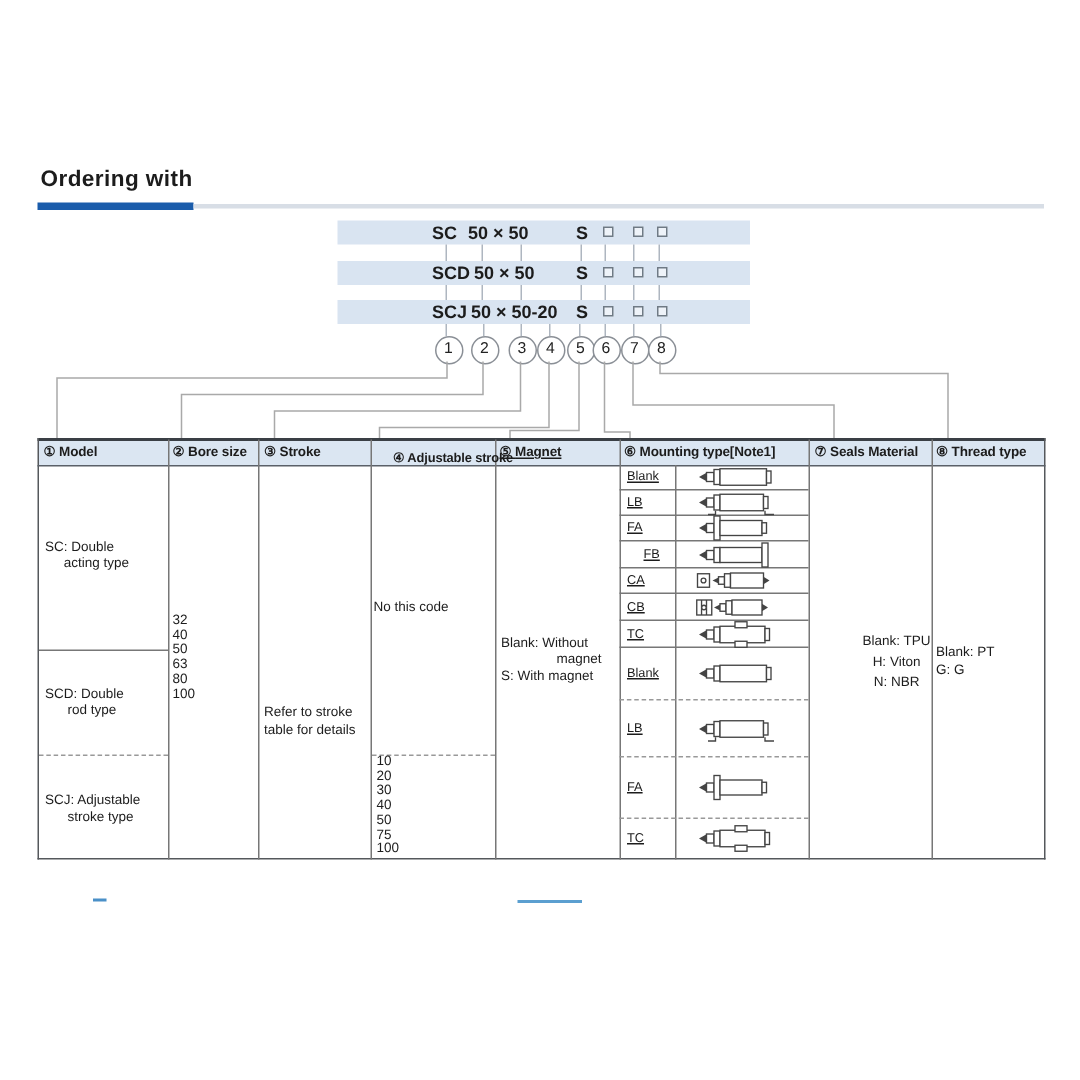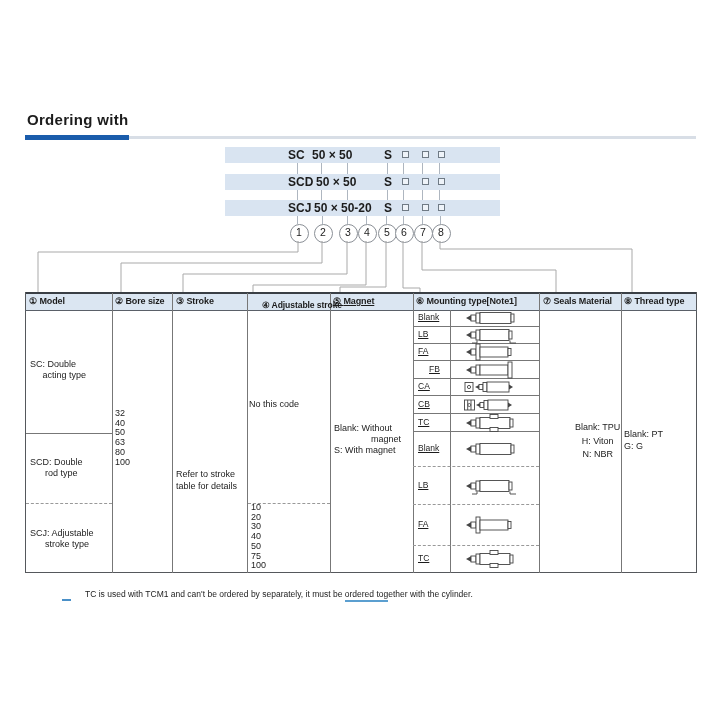--- a/index.html
+++ b/index.html
@@ -292,17 +292,16 @@
         <rect x="46" y="5" width="3" height="8"></rect>
     </svg>
   </div>
 
   <div class="abs cell" style="left:575px;top:421px;line-height:13.5px;text-align:center;">Blank: TPU
 H: Viton
 N: NBR</div>
   <div class="abs cell" style="left:624px;top:429px;line-height:11.5px;">Blank: PT
 G: G</div>
 
-  <div class="abs note" style="left:85px;top:589px;">TC is used with TCM1 and can't be ordered by separately, it must be ordered together with the cylinder.</div>
   <div class="abs" style="left:345px;top:600px;width:43px;height:2px;background:#5b9fd0;"></div>
   <div class="abs" style="left:62px;top:599px;width:9px;height:2px;background:#4a90c8;"></div>
 
 </div>
 
 </body></html>

